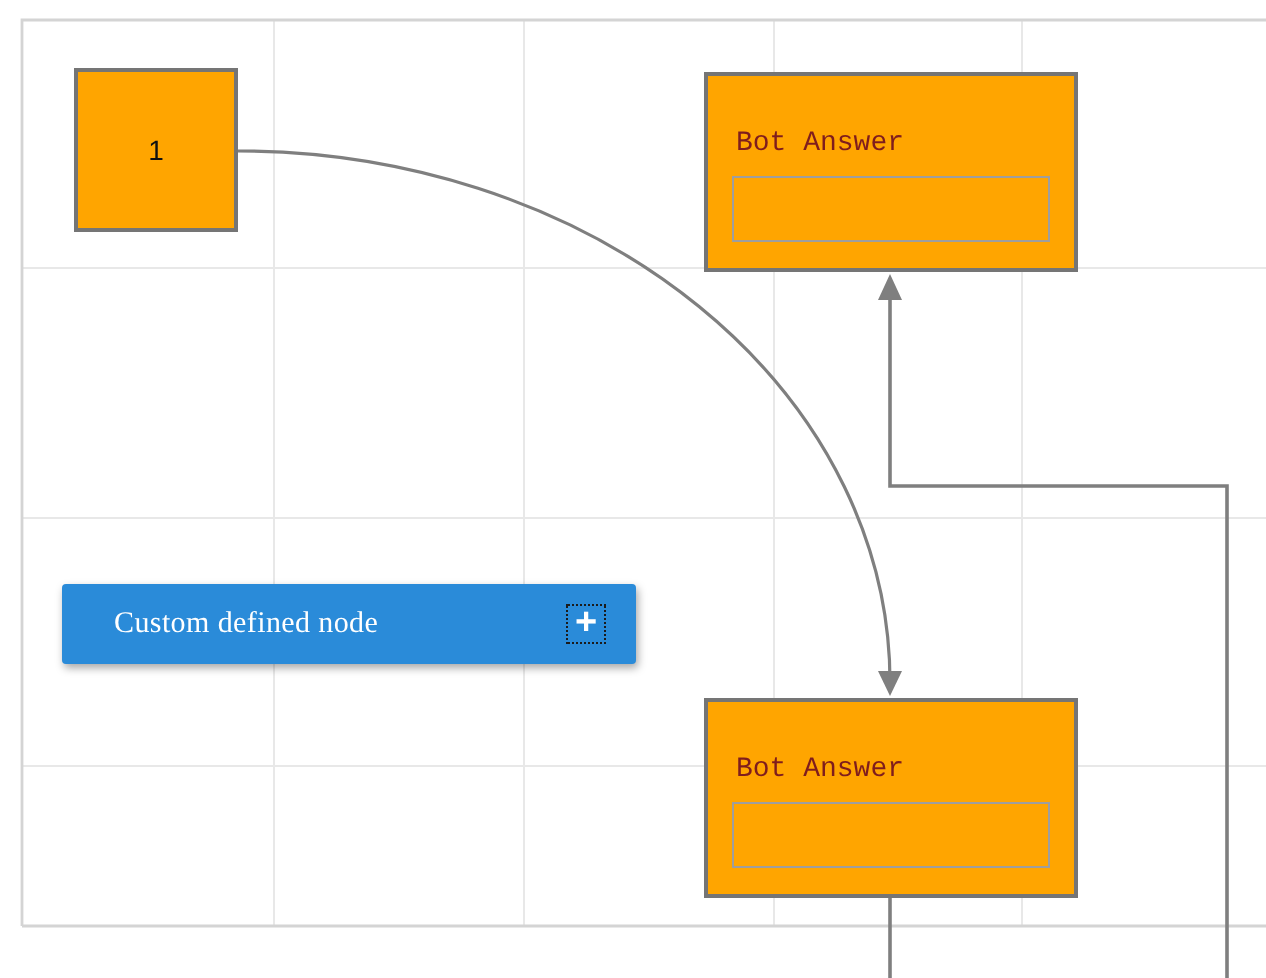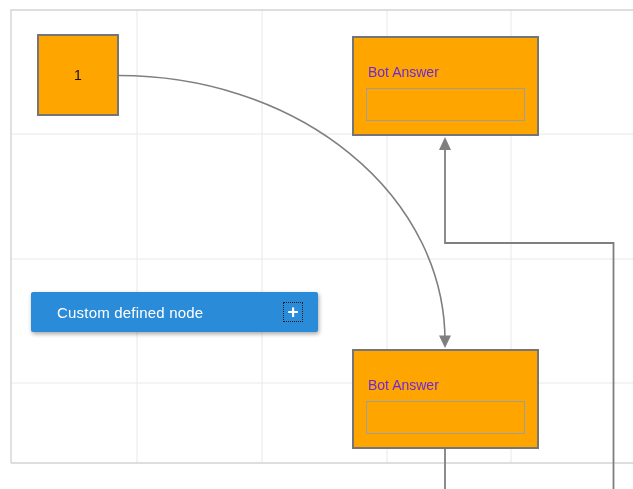--- a/index.html
+++ b/index.html
@@ -52,22 +52,23 @@
   }
   .node-bot{
     width:187px; height:100px;
   }
   .node-bot-top{ left:352px; top:36px; }
   .node-bot-bottom{ left:352px; top:349px; }
   .node-bot .bot-title{
     position:absolute;
     left:14px; top:26px;
     font-size:14px;
-    color:#6d28d9;
+    color:#7f1d1d;
     white-space:nowrap;
+    font-family:Liberation Mono, monospace;
   }
   .node-bot .bot-input{
     position:absolute;
     left:12px; top:50px;
     width:159px; height:33px;
     border:1.5px solid var(--inner-box-border);
     background:transparent;
     box-sizing:border-box;
   }
 
@@ -81,20 +82,21 @@
     box-shadow:1px 2px 4px rgba(0,0,0,0.35);
     display:flex;
     align-items:center;
     color:#fff;
   }
   .node-custom .custom-label{
     margin-left:26px;
     font-size:15px;
     letter-spacing:0.2px;
     white-space:nowrap;
+    font-family:Liberation Serif, serif;
   }
   .plus-box{
     margin-left:auto;
     margin-right:15px;
     width:20px; height:20px;
     box-sizing:border-box;
     border:1px dotted #1b1b1b;
     display:flex;
     align-items:center;
     justify-content:center;

